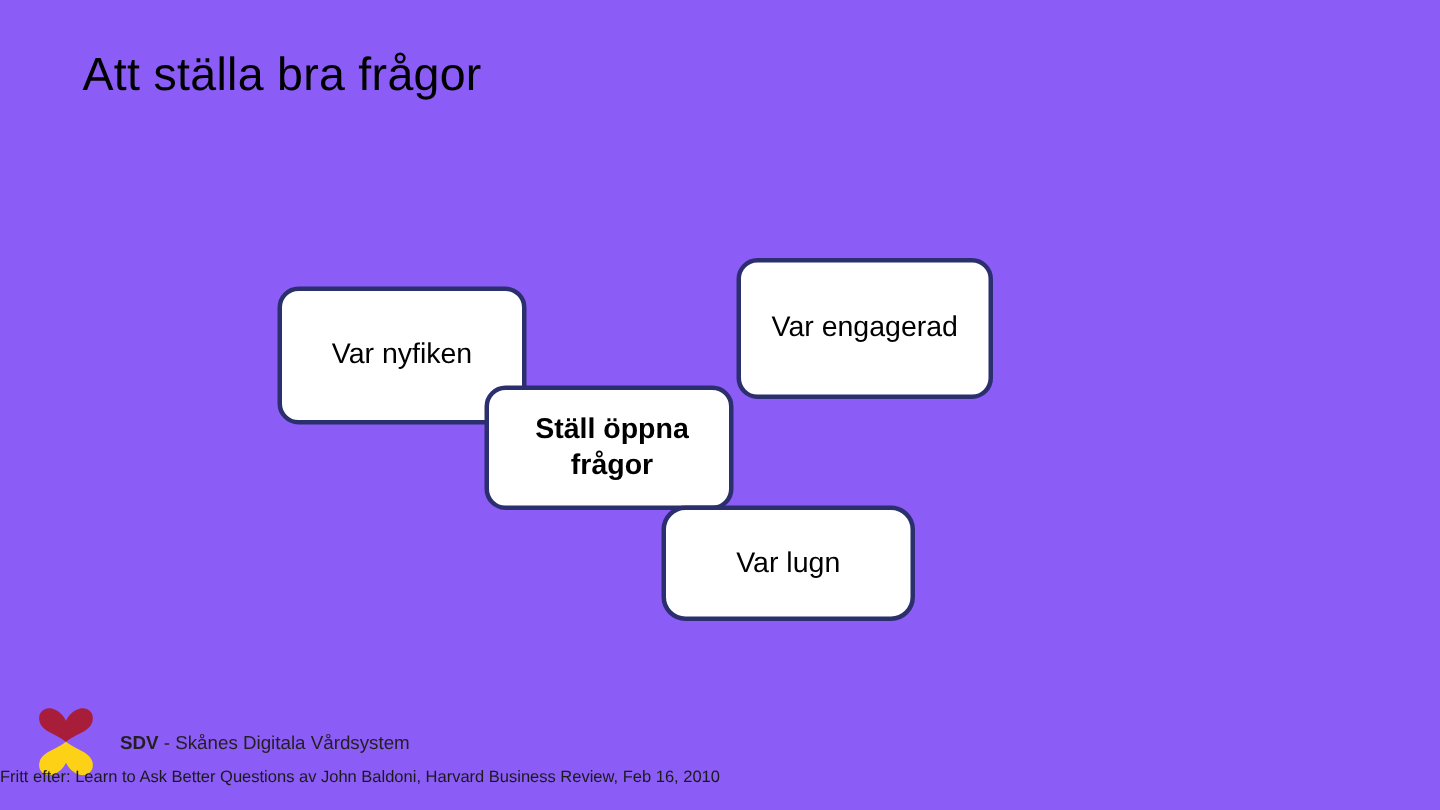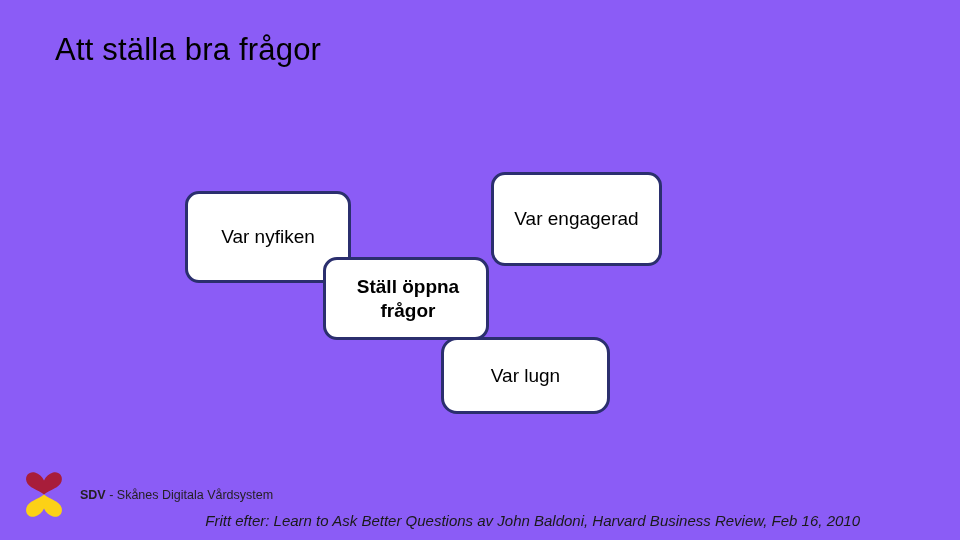--- a/index.html
+++ b/index.html
@@ -93,23 +93,22 @@
     white-space: nowrap;
     font-family: "Liberation Sans", sans-serif;
   }
   .sdv-text b { font-weight: 700; }
 
   .credit {
     position: absolute;
     left: 0;
     top: 57px;
     width: 860px;
-    text-align: right;
-    font-size: 15px;
-    font-style: italic;
+    text-align: left;
+    font-size: 11px;
     color: #1a1a1a;
     font-family: "Liberation Sans", sans-serif;
     white-space: nowrap;
   }
 
   .skane-logo {
     position: absolute;
     right: 13px;
     top: 10px;
     width: 62px;

